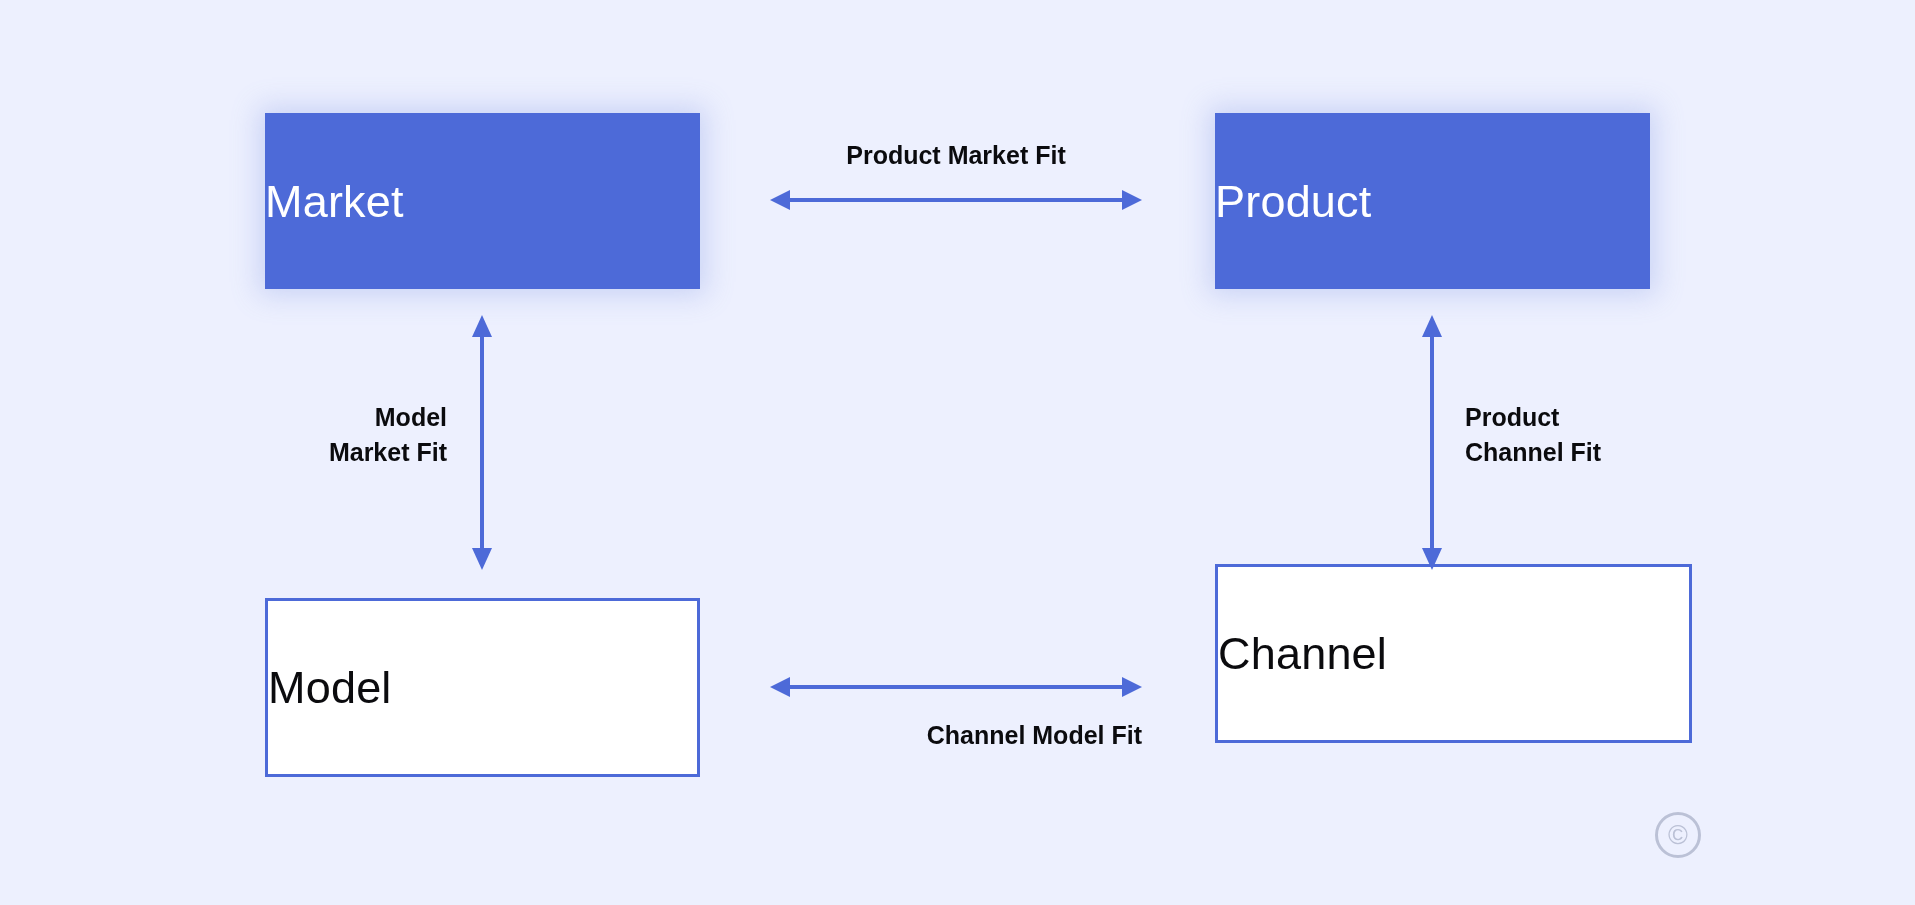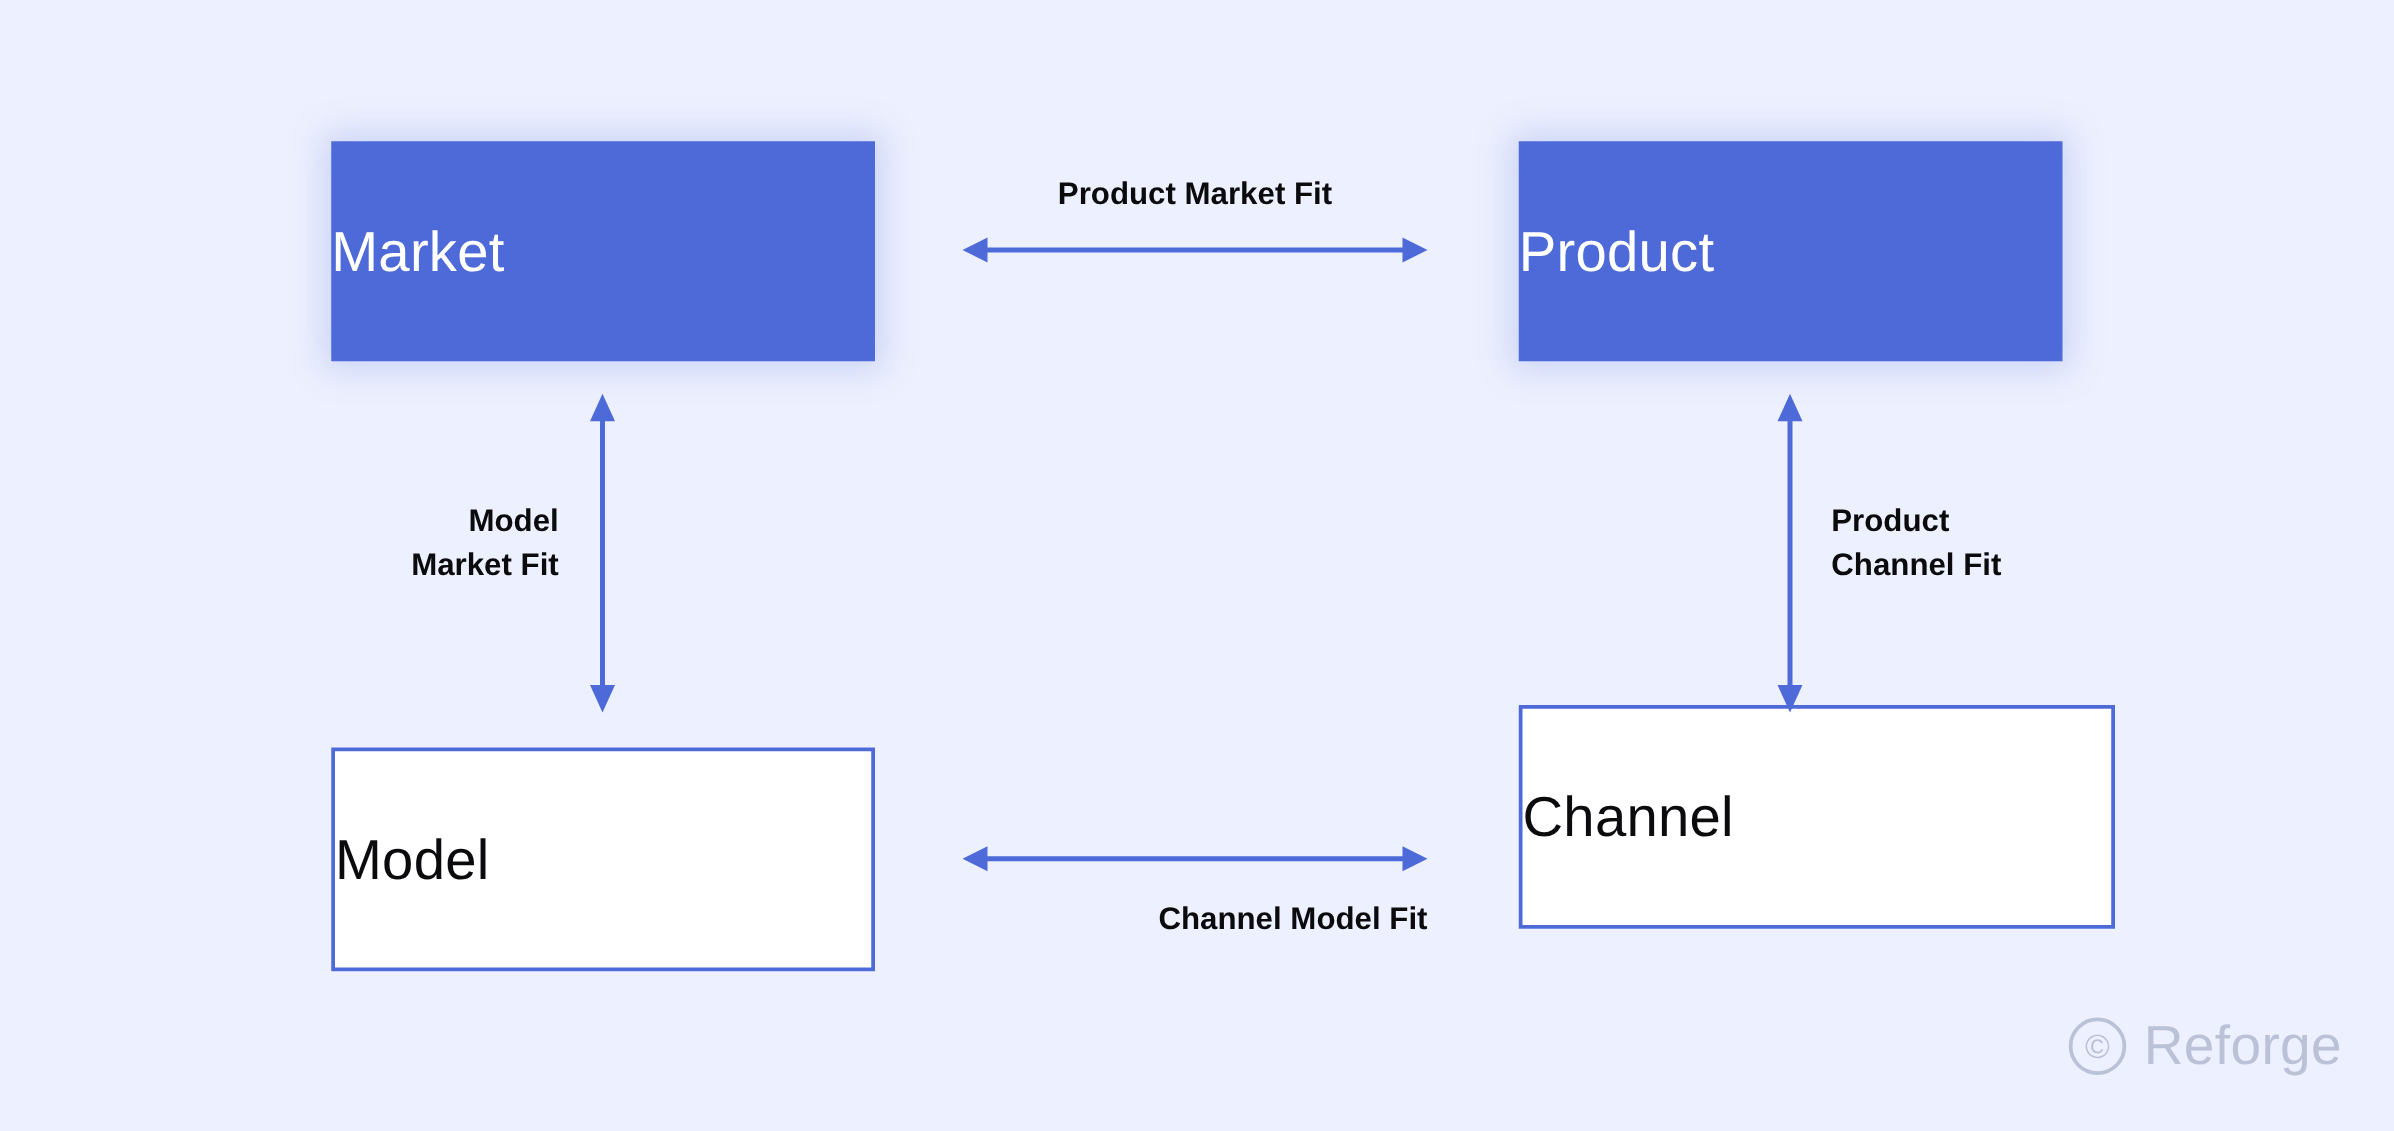--- a/index.html
+++ b/index.html
@@ -187,16 +187,15 @@
 
   <div class="edge-label" id="label-pmf">Product Market Fit</div>
   <div class="edge-label" id="label-cmf">Channel Model Fit</div>
   <div class="edge-label" id="label-mmf">Model
 Market Fit</div>
   <div class="edge-label" id="label-pcf">Product
 Channel Fit</div>
 
   <div id="watermark">
     <span class="wm-mark">©</span>
-    <span class="wm-text">Reforge</span>
   </div>
 
 </div>
 
 </body></html>

